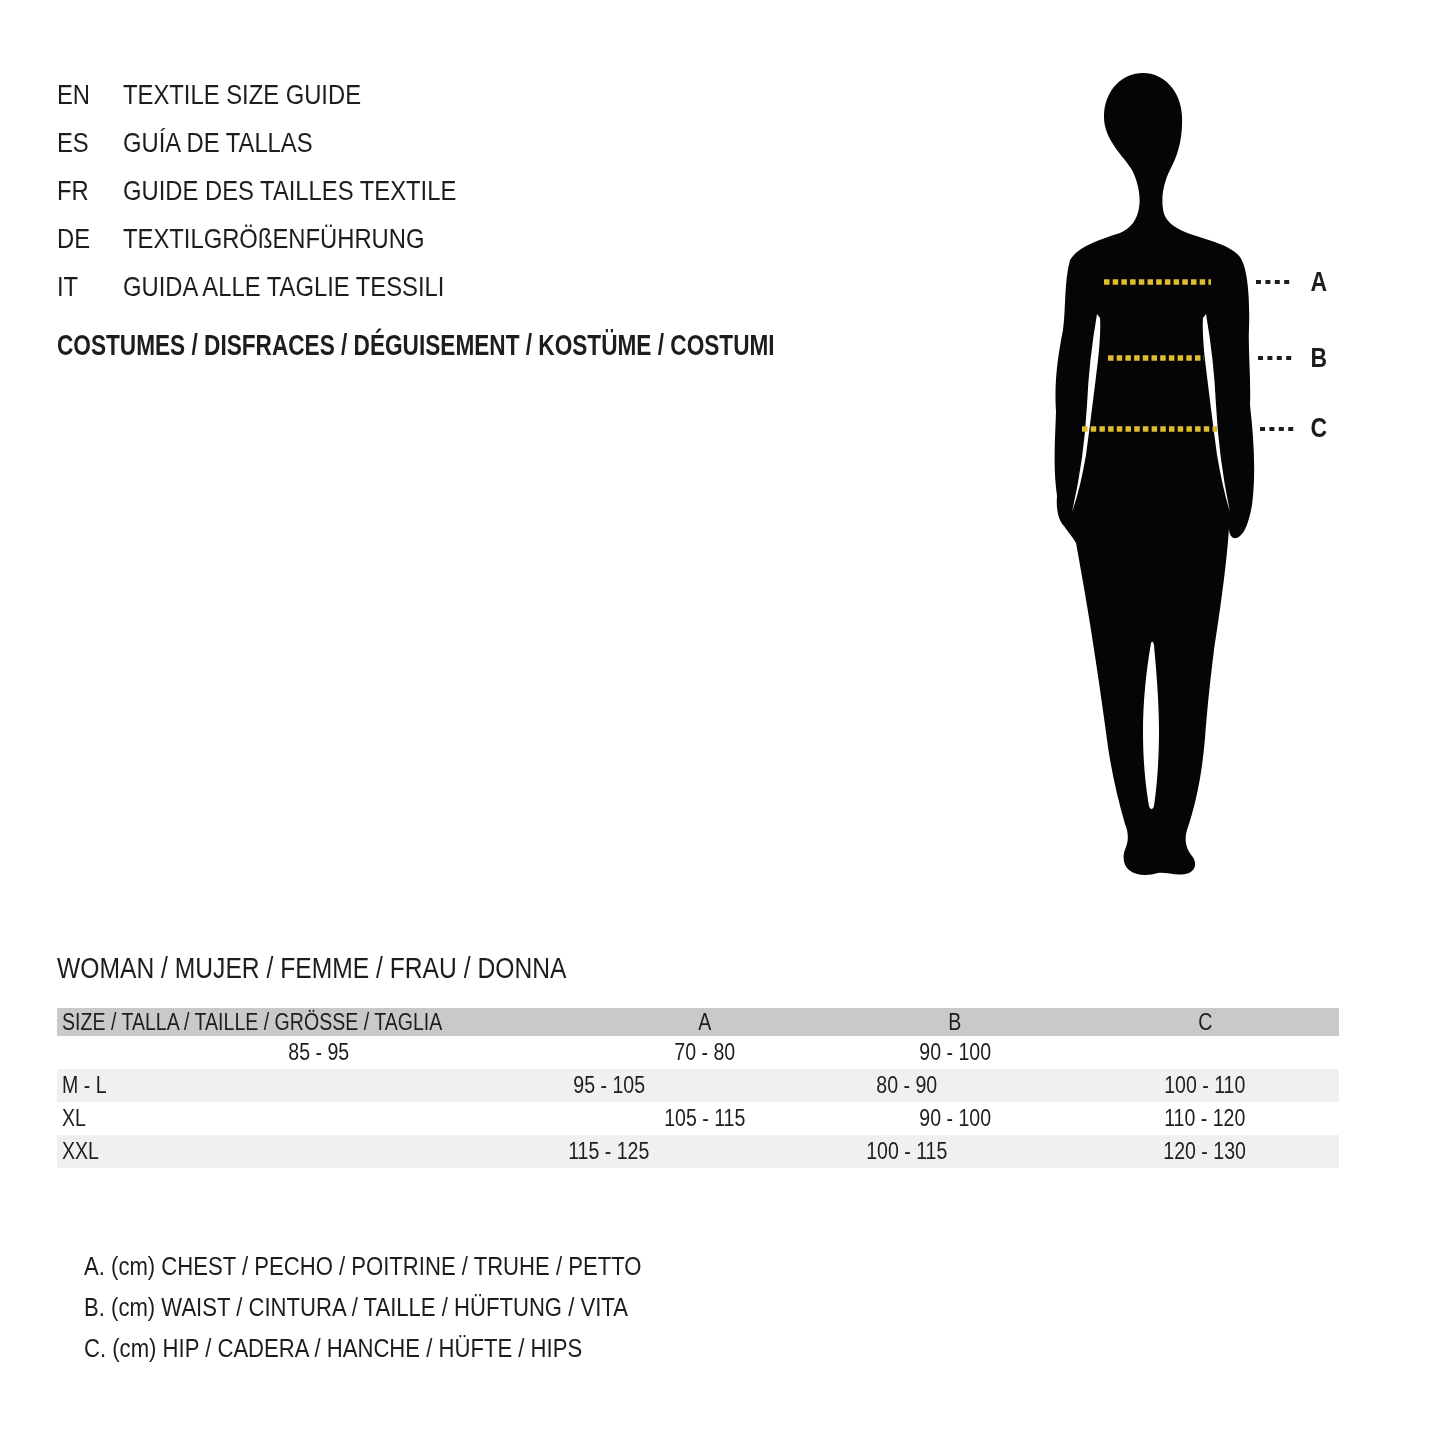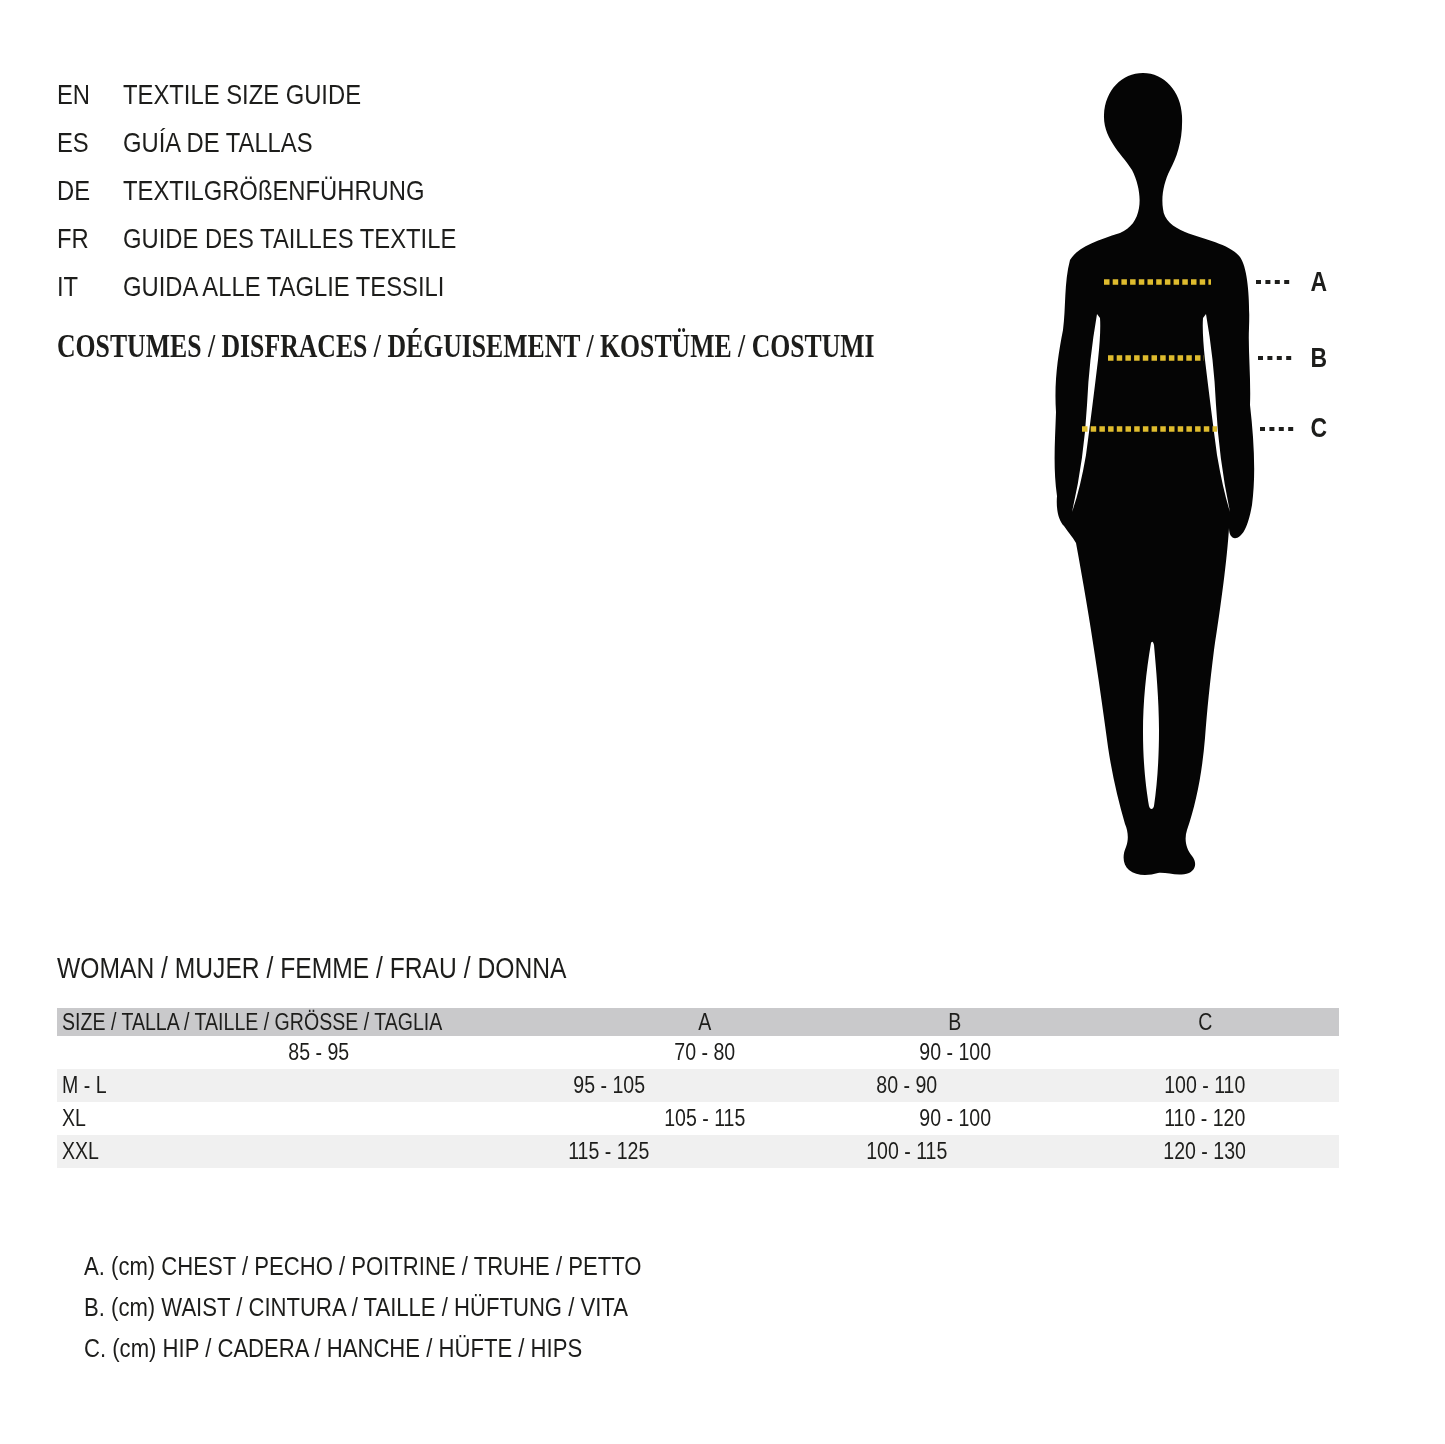--- a/index.html
+++ b/index.html
@@ -18,22 +18,22 @@
   .cxt { display: inline-block; transform: scaleX(0.78); transform-origin: 0 50%; white-space: nowrap; }
 
   
   .lang-list { position: absolute; left: 57px; top: 71px; }
   .lang-row  { display: flex; align-items: center; height: 48px; font-size: 28px; }
   .lang-code { flex: 0 0 66px; width: 66px; }
 
   
   .category-title {
     position: absolute; left: 57px; top: 325px; height: 40px;
-    display: flex; align-items: flex-end;
-    font-size: 33px; font-weight: bold; font-family: Liberation Serif, serif;
+    display: flex; align-items: center;
+    font-size: 29px; font-weight: bold;
   }
 
   
   .figure-wrap { position: absolute; left: 1030px; top: 60px; width: 310px; height: 840px; }
   .sil  { fill: var(--silhouette, #050505); }
   .gapw { fill: #ffffff; }
   .dashY { stroke: var(--dash_yellow, #dfbc2e); stroke-width: 5.5; stroke-dasharray: 5.5 3.2; fill: none; }
   .dashK { stroke: var(--dash_black, #1d1d1b); stroke-width: 4;   stroke-dasharray: 5 4.4;  fill: none; }
   .fig-label {
     position: absolute; left: 1300px; width: 38px; height: 38px;
@@ -74,26 +74,26 @@
   <div class="lang-list">
     <div class="lang-row">
       <span class="lang-code"><span class="cx">EN</span></span>
       <span><span class="cx">TEXTILE SIZE GUIDE</span></span>
     </div>
     <div class="lang-row">
       <span class="lang-code"><span class="cx">ES</span></span>
       <span><span class="cx">GUÍA DE TALLAS</span></span>
     </div>
     <div class="lang-row">
+      <span class="lang-code"><span class="cx">FR</span></span>
+      <span><span class="cx">GUIDE DES TAILLES TEXTILE</span></span>
+    </div>
+    <div class="lang-row">
       <span class="lang-code"><span class="cx">DE</span></span>
       <span><span class="cx">TEXTILGRÖßENFÜHRUNG</span></span>
-    </div>
-    <div class="lang-row">
-      <span class="lang-code"><span class="cx">FR</span></span>
-      <span><span class="cx">GUIDE DES TAILLES TEXTILE</span></span>
     </div>
     <div class="lang-row">
       <span class="lang-code"><span class="cx">IT</span></span>
       <span><span class="cx">GUIDA ALLE TAGLIE TESSILI</span></span>
     </div>
   </div>
 
   <div class="category-title">
     <span class="cxt">COSTUMES / DISFRACES / DÉGUISEMENT / KOSTÜME / COSTUMI</span>
   </div>

